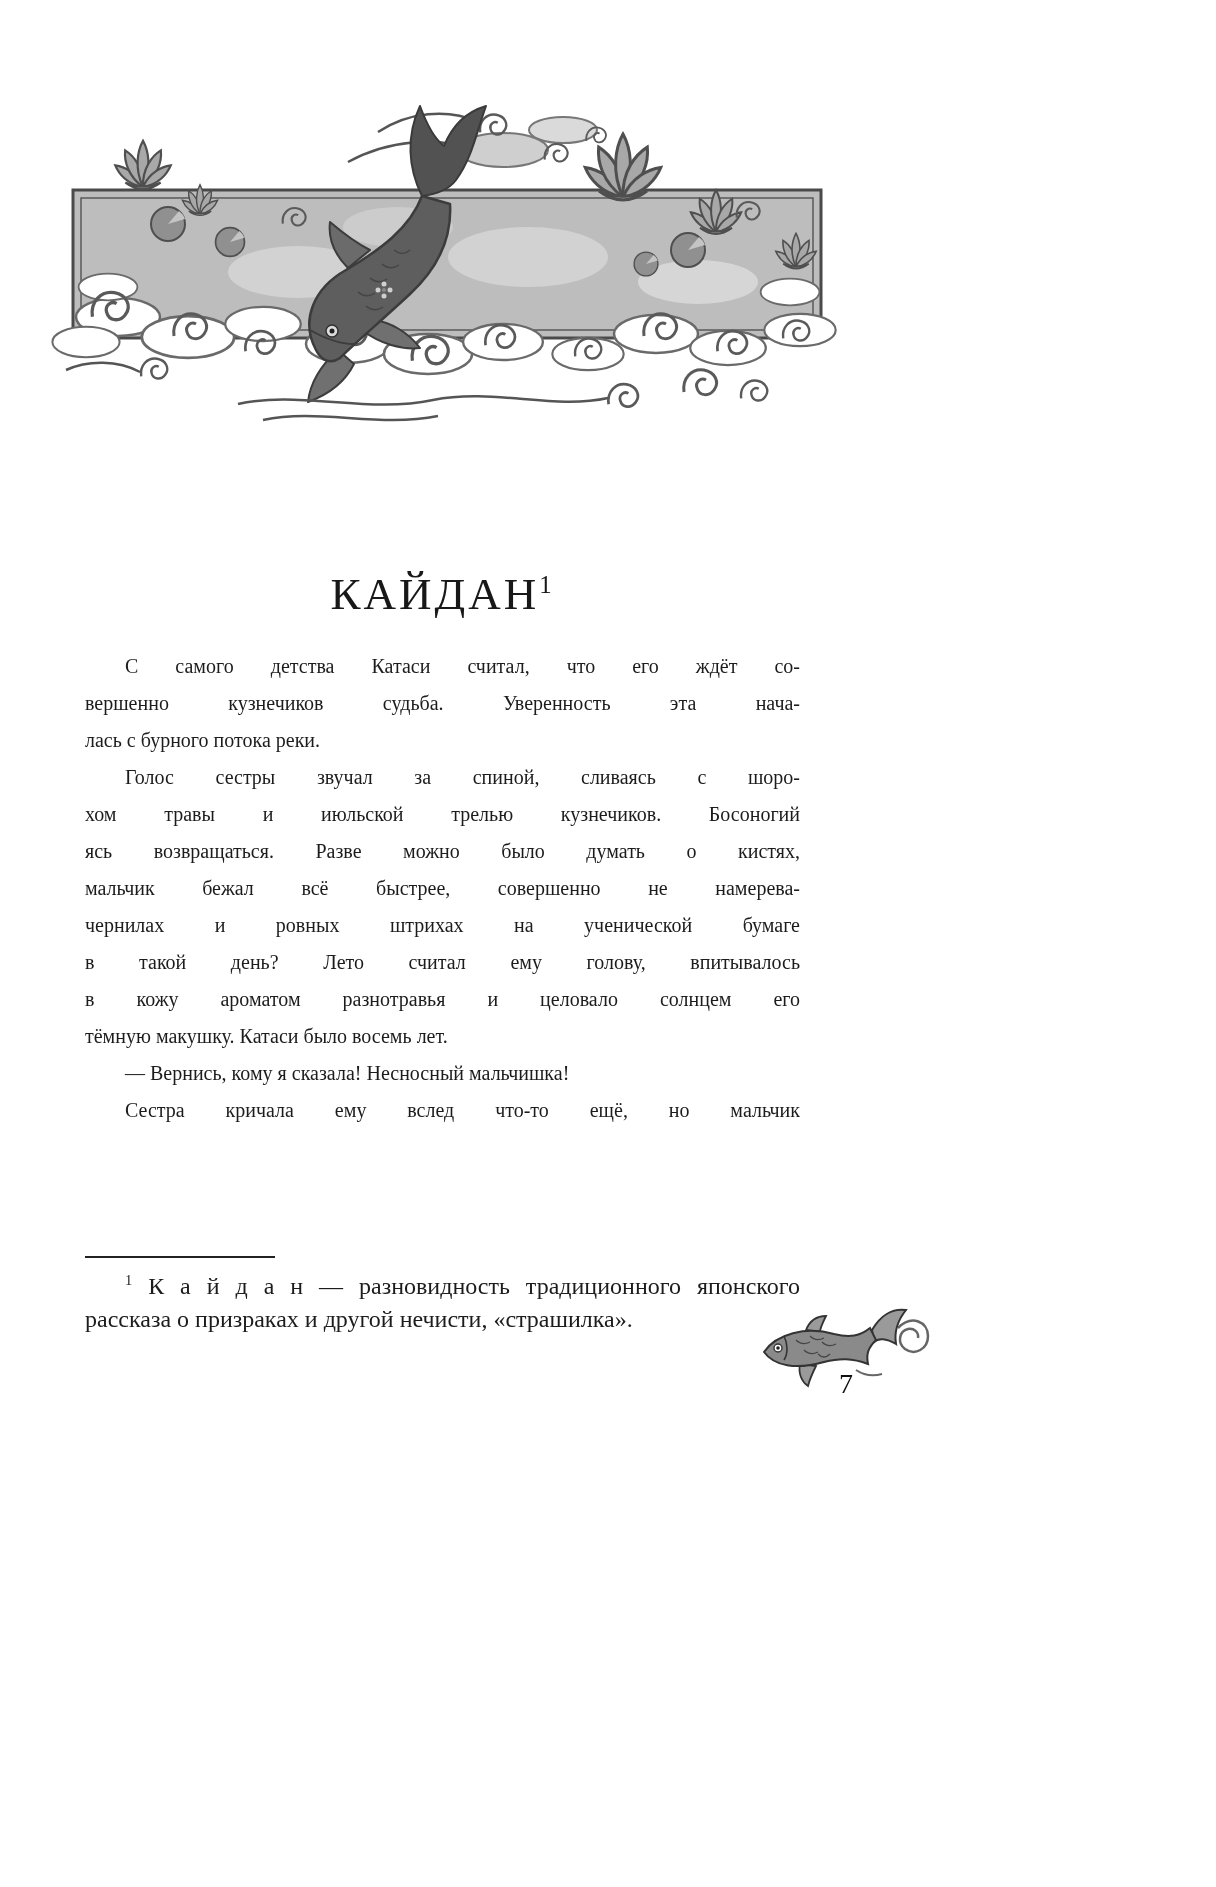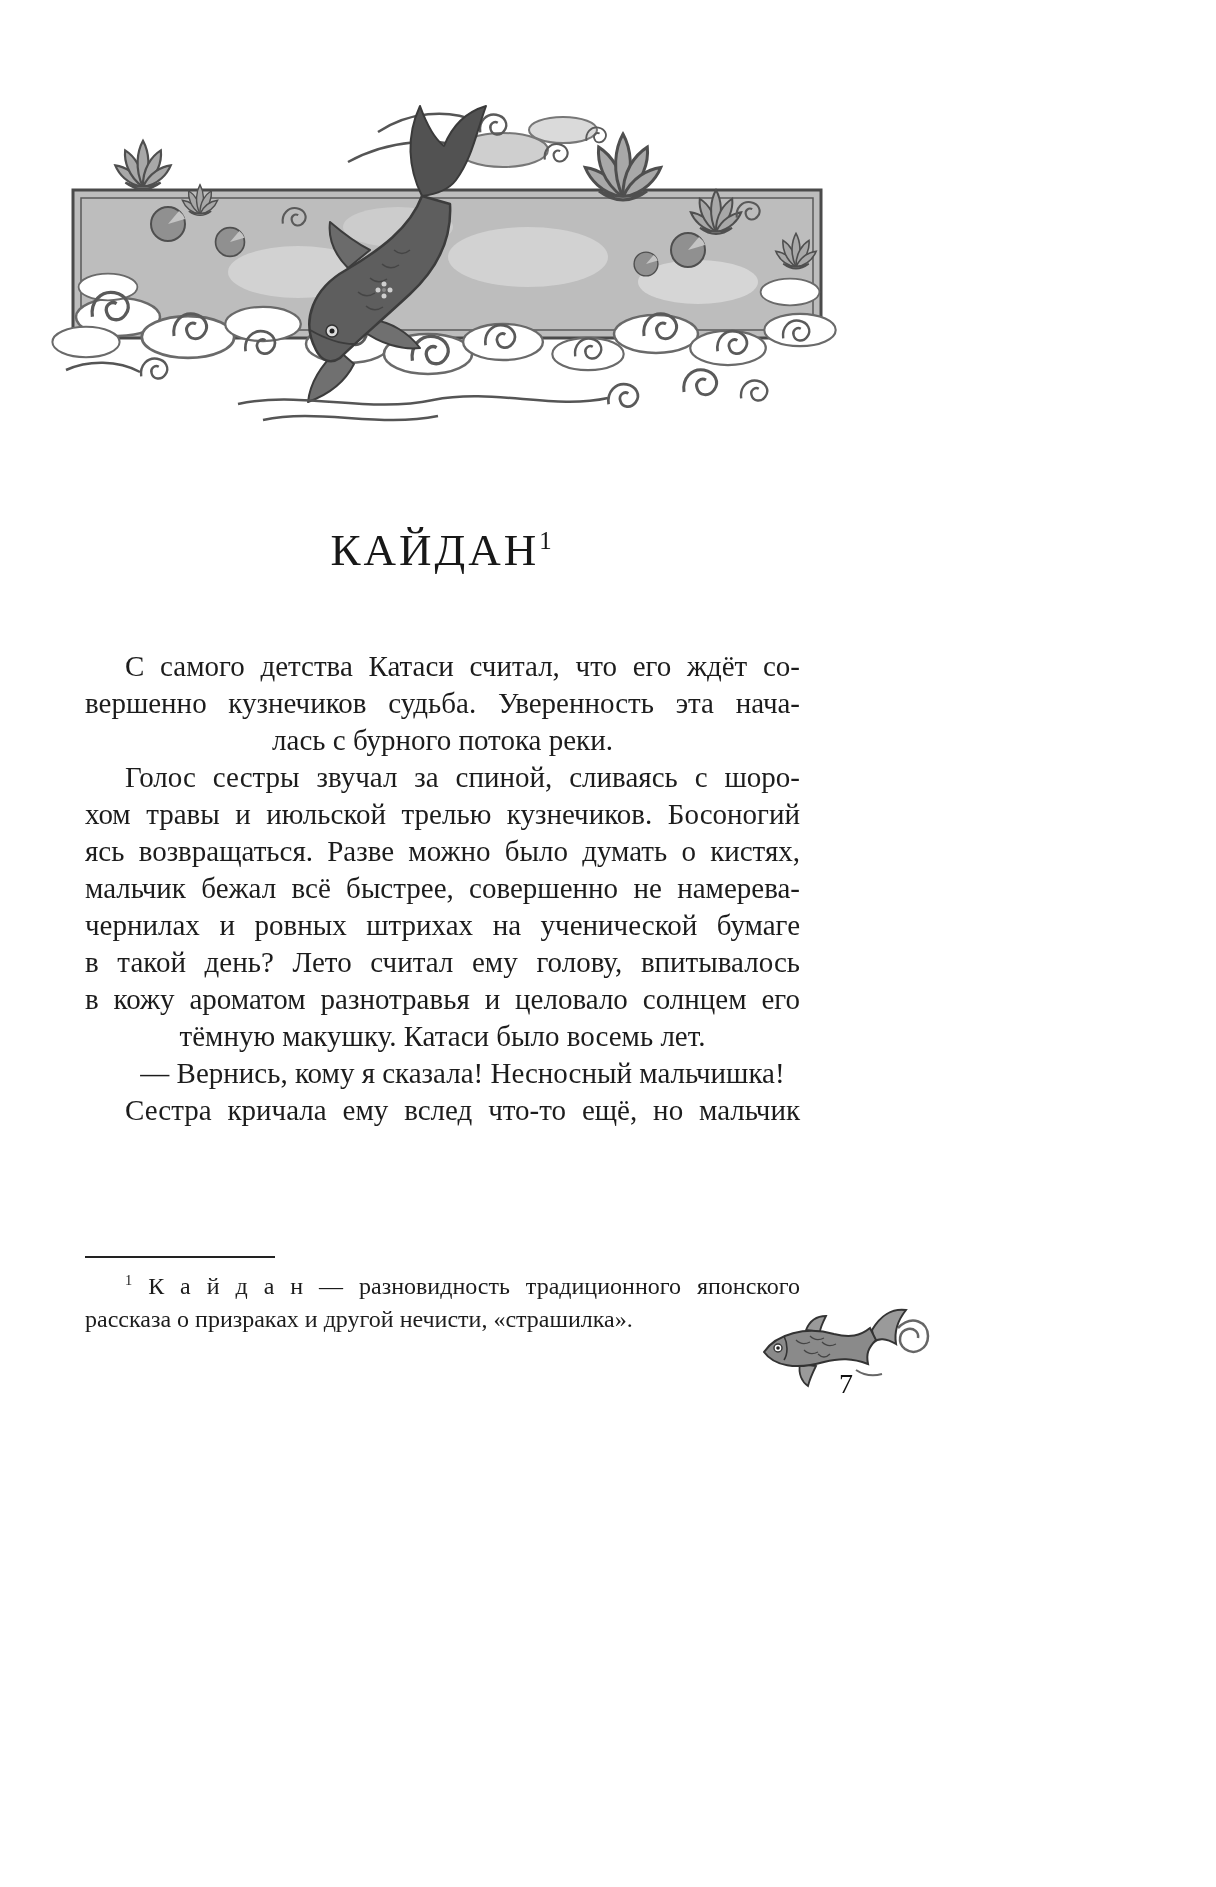--- a/index.html
+++ b/index.html
@@ -6,28 +6,28 @@
   body{
     width:1216px;height:1887px;background:#ffffff;
     font-family:"Liberation Serif", serif;color:#1c1c1c;
     position:relative;overflow:hidden;
   }
   .abs{position:absolute;}
 
   .header-illustration{left:48px;top:92px;width:815px;height:350px;}
 
   .chapter-title{
-    left:85px;top:524px;width:715px;text-align:center;
+    left:85px;top:568px;width:715px;text-align:center;
     font-size:45px;letter-spacing:3px;color:#181818;
   }
   .chapter-title sup{font-size:0.55em;line-height:0;}
 
-  .body-text{left:85px;top:648px;width:715px;font-size:29px;line-height:37px;}
+  .body-text{left:85px;top:648px;width:715px;font-size:20px;line-height:37px;}
   .paragraph{margin:0;}
-  .line{height:37px;white-space:normal;text-align:center;}
+  .line{height:37px;white-space:normal;}
   .just{text-align:justify;text-align-last:justify;}
   .indent{text-indent:40px;}
 
   .footnote-rule{left:85px;top:1256px;width:190px;border-top:2px solid #222;height:0;}
   .footnote{left:85px;top:1270px;width:715px;font-size:24px;line-height:33px;}
   .fline{height:33px;white-space:normal;}
   .footnote sup{font-size:0.6em;line-height:0;}
 
   .footer-illustration{left:748px;top:1296px;width:185px;height:100px;}
 

